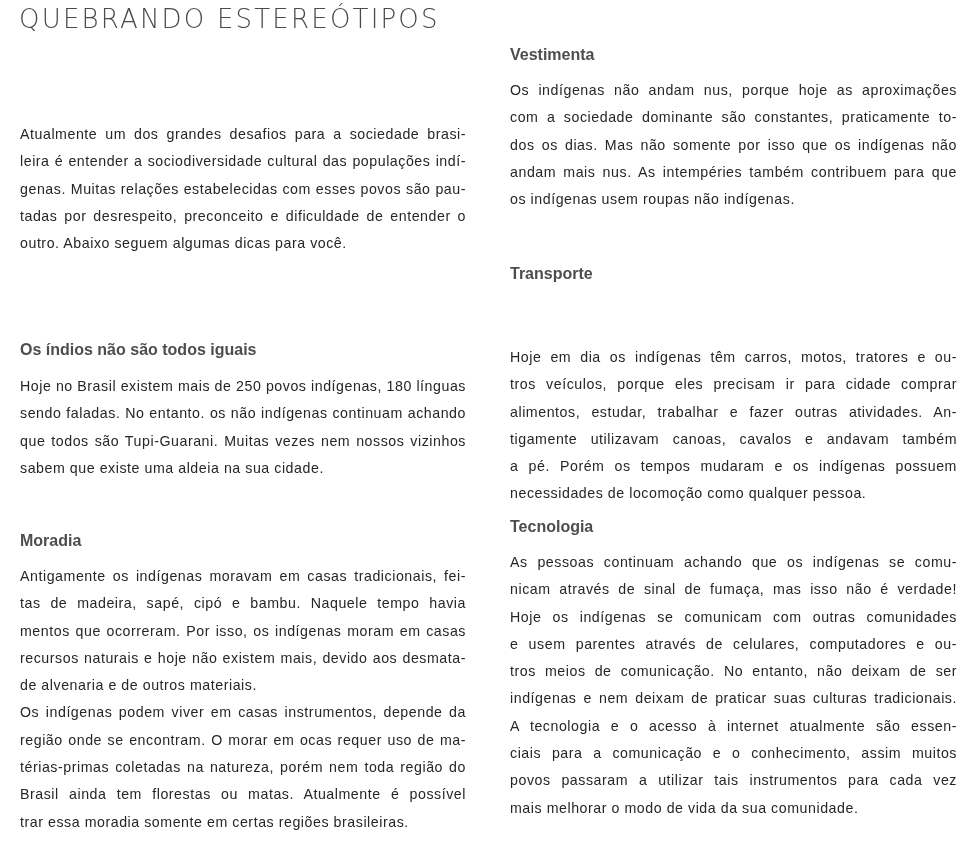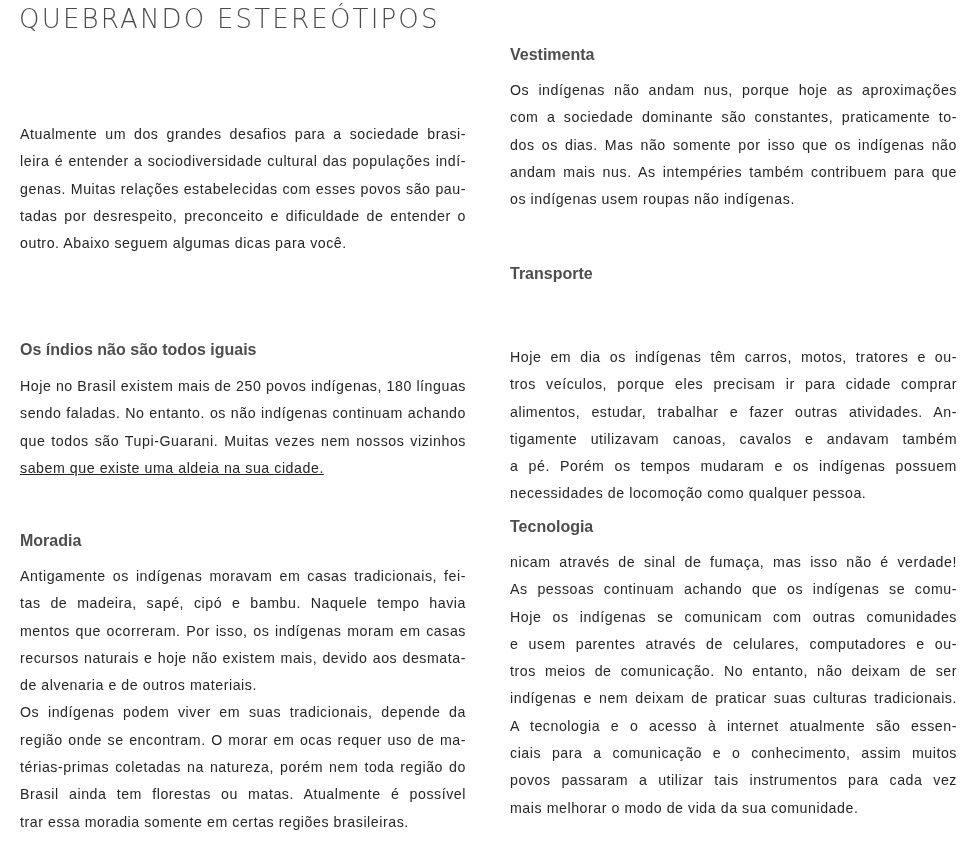--- a/index.html
+++ b/index.html
@@ -39,31 +39,31 @@
   <span class="line" style="white-space: normal; overflow: hidden;">genas. Muitas relações estabelecidas com esses povos são pau-</span>
   <span class="line" style="white-space: normal; overflow: hidden;">tadas por desrespeito, preconceito e dificuldade de entender o</span>
   <span class="line last" style="white-space: nowrap;">outro. Abaixo seguem algumas dicas para você.</span>
 </div>
 
 <div class="heading col-left" style="top:340px;">Os índios não são todos iguais</div>
 <div class="para col-left" style="top:373px;">
   <span class="line" style="white-space: normal; overflow: hidden;">Hoje no Brasil existem mais de 250 povos indígenas, 180 línguas</span>
   <span class="line" style="white-space: normal; overflow: hidden;">sendo faladas. No entanto. os não indígenas continuam achando</span>
   <span class="line" style="white-space: normal; overflow: hidden;">que todos são Tupi-Guarani. Muitas vezes nem nossos vizinhos</span>
-  <span class="line last" style="white-space: nowrap; text-decoration: underline;">sabem que existe uma aldeia na sua cidade.</span>
+  <span class="line last" style="white-space: nowrap;">sabem que existe uma aldeia na sua cidade.</span>
 </div>
 
 <div class="heading col-left" style="top:531px;">Moradia</div>
 <div class="para col-left" style="top:563px;">
   <span class="line" style="white-space: normal; overflow: hidden;">Antigamente os indígenas moravam em casas tradicionais, fei-</span>
   <span class="line" style="white-space: normal; overflow: hidden;">tas de madeira, sapé, cipó e bambu. Naquele tempo havia muitos</span>
   <span class="line" style="white-space: normal; overflow: hidden;">mentos que ocorreram. Por isso, os indígenas moram em casas</span>
   <span class="line" style="white-space: normal; overflow: hidden;">recursos naturais e hoje não existem mais, devido aos desmata-</span>
   <span class="line last" style="white-space: nowrap;">de alvenaria e de outros materiais.</span>
-  <span class="line" style="white-space: normal; overflow: hidden;">Os indígenas podem viver em suas tradicionais, depende da</span>
+  <span class="line" style="white-space: normal; overflow: hidden;">Os indígenas podem viver em casas instrumentos, depende da</span>
   <span class="line" style="white-space: normal; overflow: hidden;">região onde se encontram. O morar em ocas requer uso de ma-</span>
   <span class="line" style="white-space: normal; overflow: hidden;">térias-primas coletadas na natureza, porém nem toda região do</span>
   <span class="line" style="white-space: normal; overflow: hidden;">Brasil ainda tem florestas ou matas. Atualmente é possível encon-</span>
   <span class="line last" style="white-space: nowrap;">trar essa moradia somente em certas regiões brasileiras.</span>
 </div>
 
 <div class="heading col-right" style="top:45px;">Vestimenta</div>
 <div class="para col-right" style="top:77px;">
   <span class="line" style="white-space: normal; overflow: hidden;">Os indígenas não andam nus, porque hoje as aproximações</span>
   <span class="line" style="white-space: normal; overflow: hidden;">com a sociedade dominante são constantes, praticamente to-</span>
@@ -77,22 +77,22 @@
   <span class="line" style="white-space: normal; overflow: hidden;">Hoje em dia os indígenas têm carros, motos, tratores e ou-</span>
   <span class="line" style="white-space: normal; overflow: hidden;">tros veículos, porque eles precisam ir para cidade comprar</span>
   <span class="line" style="white-space: normal; overflow: hidden;">alimentos, estudar, trabalhar e fazer outras atividades. An-</span>
   <span class="line" style="white-space: normal; overflow: hidden;">tigamente utilizavam canoas, cavalos e andavam também</span>
   <span class="line" style="white-space: normal; overflow: hidden;">a pé. Porém os tempos mudaram e os indígenas possuem</span>
   <span class="line last" style="white-space: nowrap;">necessidades de locomoção como qualquer pessoa.</span>
 </div>
 
 <div class="heading col-right" style="top:517px;">Tecnologia</div>
 <div class="para col-right" style="top:549px;">
+  <span class="line" style="white-space: normal; overflow: hidden;">As pessoas continuam achando que os indígenas se comu-</span>
   <span class="line" style="white-space: normal; overflow: hidden;">nicam através de sinal de fumaça, mas isso não é verdade!</span>
-  <span class="line" style="white-space: normal; overflow: hidden;">As pessoas continuam achando que os indígenas se comu-</span>
   <span class="line" style="white-space: normal; overflow: hidden;">Hoje os indígenas se comunicam com outras comunidades</span>
   <span class="line" style="white-space: normal; overflow: hidden;">e usem parentes através de celulares, computadores e ou-</span>
   <span class="line" style="white-space: normal; overflow: hidden;">tros meios de comunicação. No entanto, não deixam de ser</span>
   <span class="line" style="white-space: normal; overflow: hidden;">indígenas e nem deixam de praticar suas culturas tradicionais.</span>
   <span class="line" style="white-space: normal; overflow: hidden;">A tecnologia e o acesso à internet atualmente são essen-</span>
   <span class="line" style="white-space: normal; overflow: hidden;">ciais para a comunicação e o conhecimento, assim muitos</span>
   <span class="line" style="white-space: normal; overflow: hidden;">povos passaram a utilizar tais instrumentos para cada vez</span>
   <span class="line last" style="white-space: nowrap;">mais melhorar o modo de vida da sua comunidade.</span>
 </div>
 

